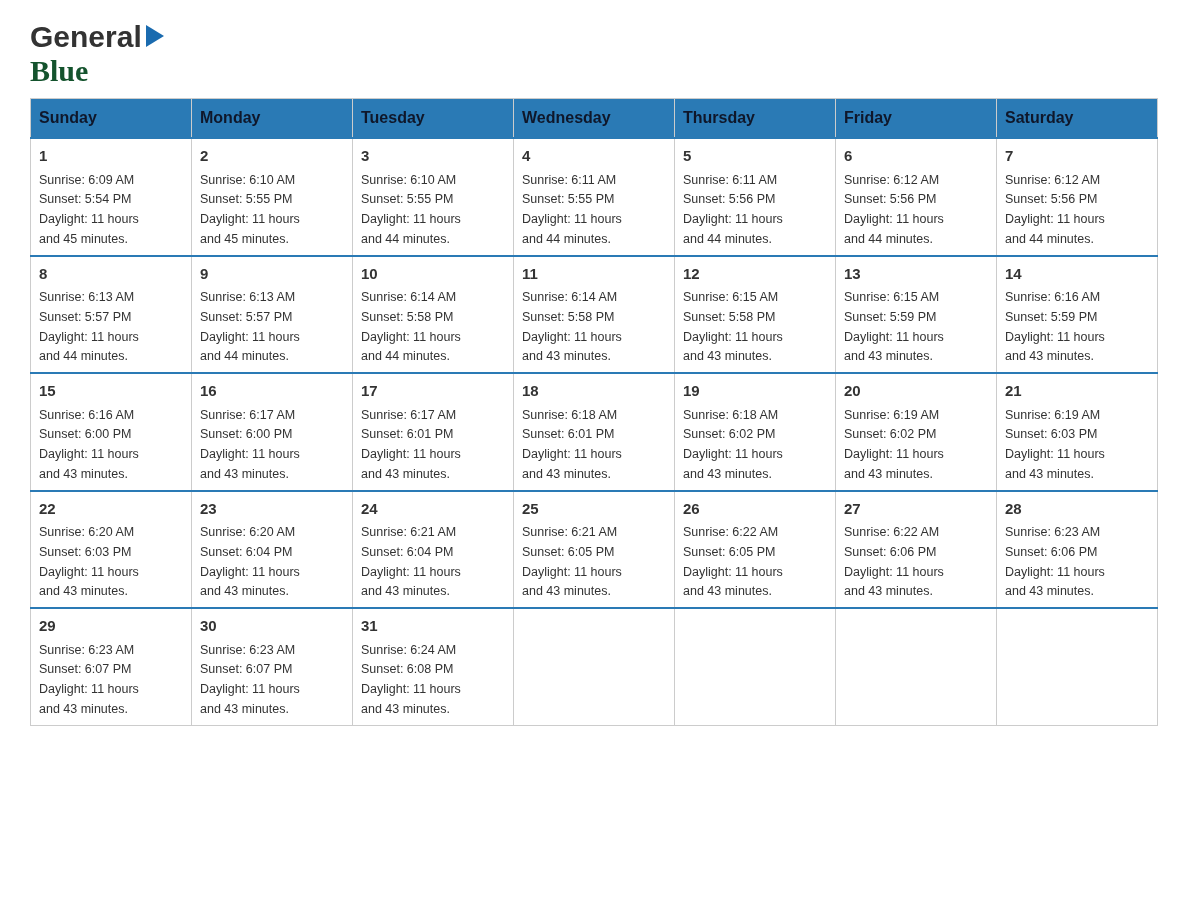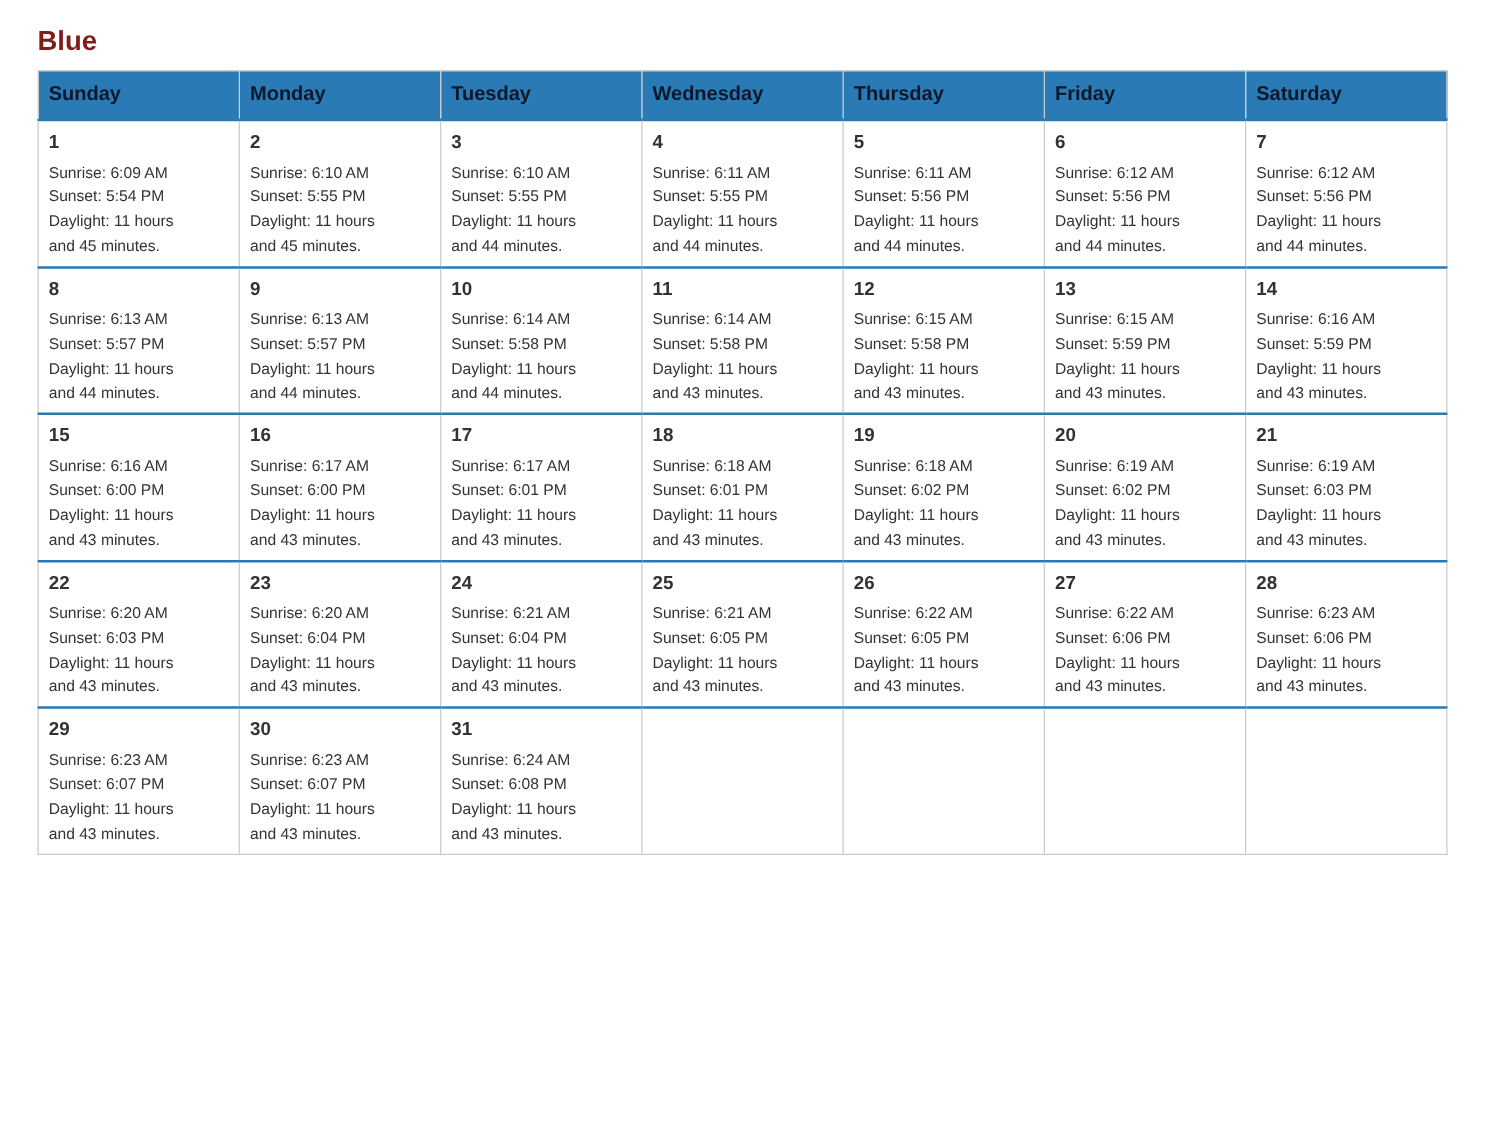--- a/index.html
+++ b/index.html
@@ -75,22 +75,30 @@
     }
     .row-border-top td {
       border-top: 2px solid #2a7ab5;
     }
   </style>
 </head>
 <body>
 
 <div class="header-row">
   <div class="logo">
+    <div style="display:flex; align-items:center;">
+      <span style="font-size:30px; font-weight:bold; color:#333; font-family: Arial, sans-serif;">General</span>
+      <span style="display:inline-block; margin-left:4px; margin-top:2px;">
+        <svg width="18" height="22" viewBox="0 0 18 22">
+          <polygon points="0,0 18,11 0,22" fill="#1a6baf"></polygon>
+        </svg>
+      </span>
+    </div>
     <div>
-      <span style="font-size:22px; font-weight:bold; color:#7f1d1d; font-family: Liberation Sans, sans-serif;">Blue</span>
+      <span style="font-size:30px; font-weight:bold; color:#14532d; font-family: Liberation Serif, serif;">Blue</span>
     </div>
   </div>
   <div class="title-section">
     <div class="page-title"></div>
     <div class="subtitle"></div>
   </div>
 </div>
 
 <table class="calendar">
   <thead>

